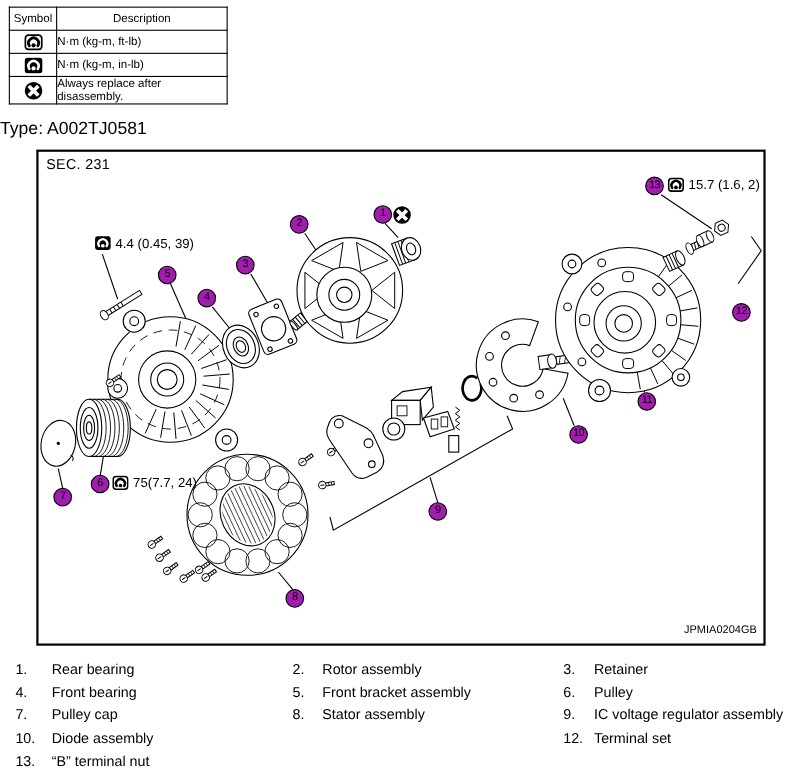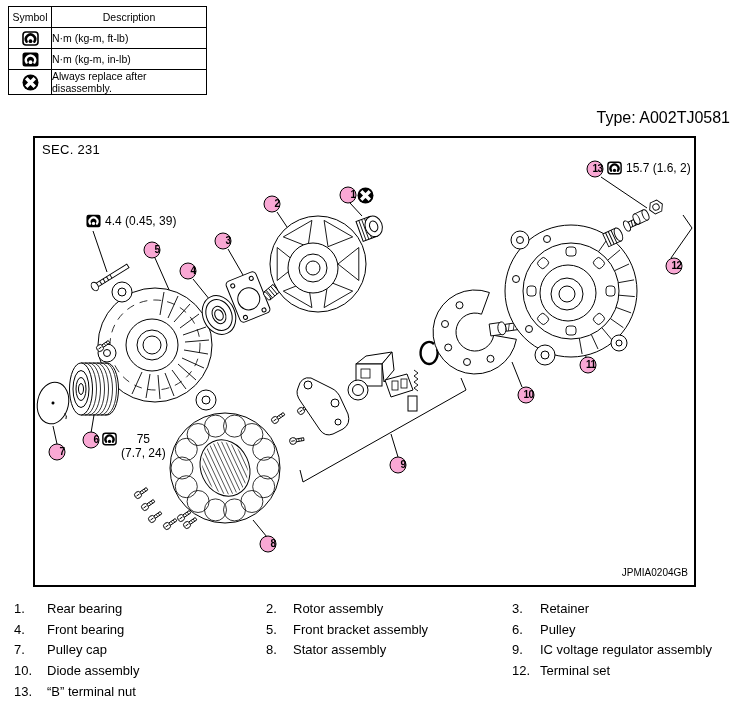--- a/index.html
+++ b/index.html
@@ -9,37 +9,37 @@
   
   table.sym{position:absolute;left:8px;top:6px;border-collapse:collapse;background:#fff;}
   table.sym td,table.sym th{border:1.4px solid #000;font-size:10.5px;font-weight:normal;
         height:20px;vertical-align:middle;padding:0;}
   td.symc,th.symc{width:42px;text-align:center;}
   td.descc,th.descc{width:154px;text-align:left;padding-left:8px;margin-top:12px;}
   th.descc{text-align:center;padding-left:0;}
   .icon-box{display:inline-block;vertical-align:middle;line-height:0;}
 
   
-  .title{position:absolute;left:0;top:109px;width:730px;text-align:right;font-size:16px;}
+  .title{position:absolute;left:0;top:109px;width:730px;text-align:left;font-size:16px;}
 
   
   .dbox{position:absolute;left:33px;top:136px;width:659px;height:447px;border:2px solid #000;background:#fff;}
   .sec{position:absolute;left:42px;top:142px;font-size:13px;font-weight:normal;letter-spacing:0.3px;}
   .figid{position:absolute;right:42px;top:567px;font-size:10px;}
 
   svg.art{position:absolute;left:35px;top:138px;}
 
   
   .callout{position:absolute;width:15px;height:15px;border:1.3px solid #000;border-radius:50%;
-        background:#f9a8d4;font-size:10px;line-height:14.5px;text-align:right;letter-spacing:-0.5px;
-        transform:translate(-50%,-50%);z-index:5;font-weight:bold;}
+        background:#a21caf;font-size:10px;line-height:14.5px;text-align:center;letter-spacing:-0.5px;
+        transform:translate(-50%,-50%);z-index:5;}
 
   
   .torque{position:absolute;display:flex;align-items:flex-start;gap:4px;font-size:12px;line-height:14px;z-index:5;}
-  .torque .two{display:flex;flex-direction:column;align-items:center;}
+  .torque .two{display:flex;flex-direction:row;}
   .xmark{position:absolute;z-index:5;line-height:0;}
 
   
   .plcol{position:absolute;top:598px;font-size:13px;}
   .plrow{display:flex;height:20.8px;align-items:center;}
   .plnum{flex:0 0 auto;}
   .c1 .plnum{width:33px;} .c2 .plnum{width:27px;} .c3 .plnum{width:28px;}
 </style>
 </head>
 <body>
@@ -385,21 +385,21 @@
   <span class="callout" style="left:272px;top:204px">2</span>
   <span class="callout" style="left:223px;top:241px">3</span>
   <span class="callout" style="left:188px;top:271px">4</span>
   <span class="callout" style="left:152px;top:250px">5</span>
   <span class="callout" style="left:91px;top:440px">6</span>
   <span class="callout" style="left:57px;top:452px">7</span>
   <span class="callout" style="left:268px;top:544px">8</span>
   <span class="callout" style="left:398px;top:465px">9</span>
   <span class="callout" style="left:526px;top:395px">10</span>
   <span class="callout" style="left:588px;top:365px">11</span>
-  <span class="callout" style="left:674px;top:266px">12</span>
+  <span class="callout" style="left:674px;top:284px">12</span>
   <span class="callout" style="left:595px;top:169px">13</span>
 
   <span class="xmark" style="left:357px;top:187px">
     <svg width="17" height="17" viewBox="0 0 17 17">
         <circle cx="8.5" cy="8.5" r="8" fill="#000"></circle>
         <path d="M4.2 4.2 L12.8 12.8 M12.8 4.2 L4.2 12.8" stroke="#fff" stroke-width="3.4"></path>
       </svg>
   </span>
 
   <div class="torque" style="left:86px;top:214px">

